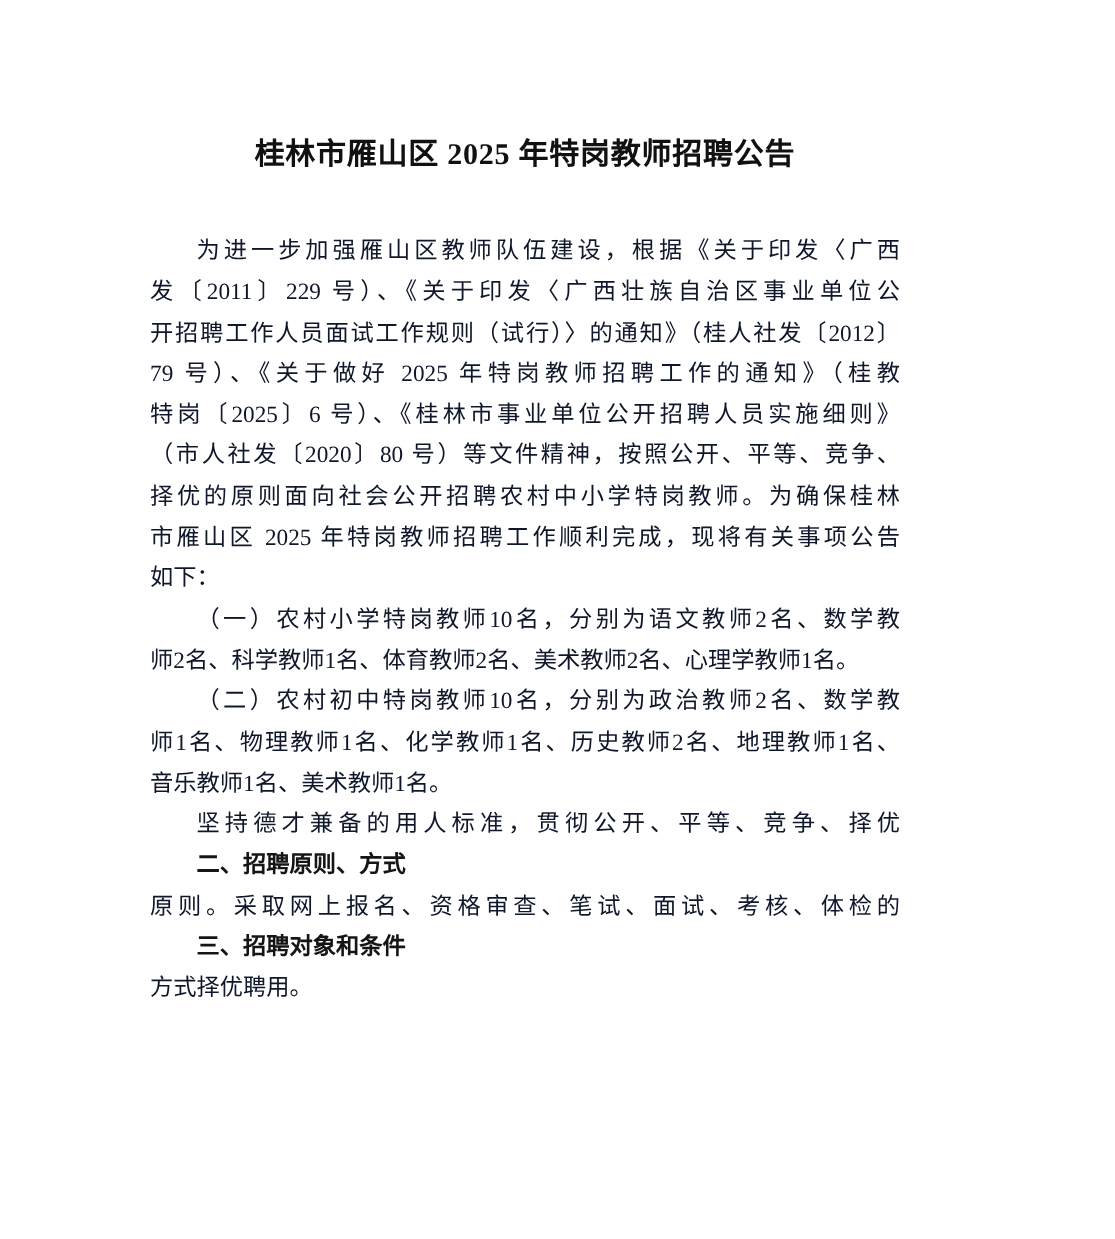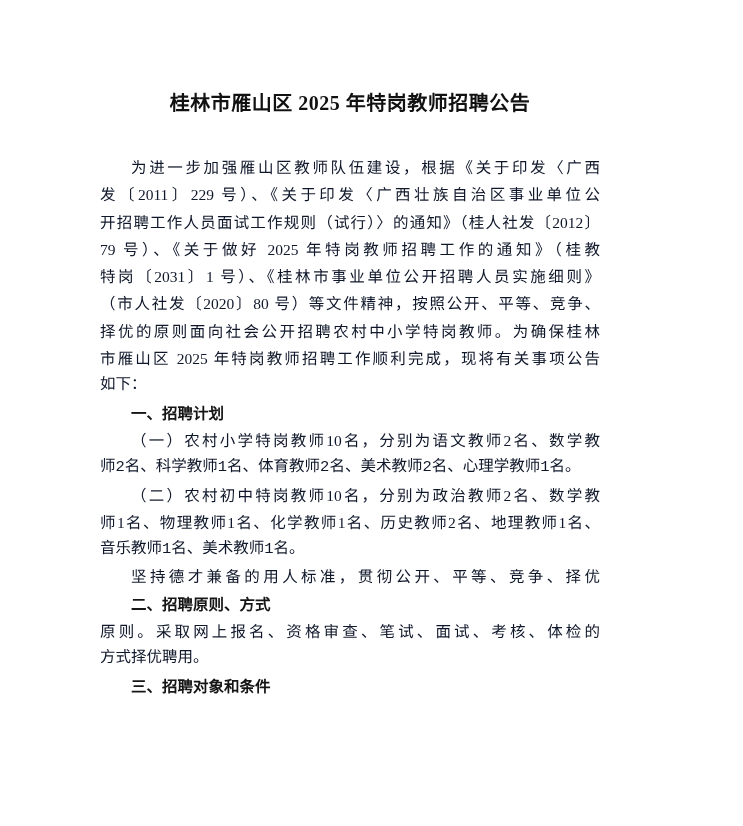--- a/index.html
+++ b/index.html
@@ -40,21 +40,20 @@
     text-align: justify;
     text-align-last: justify;
     color: #0f172a;
   }
   .line.first {
     text-indent: 31px;
   }
   .line.para-end {
     text-align: left;
     text-align-last: left;
-    font-family: Liberation Mono, monospace;
   }
   .line.heading {
     font-family: "Liberation Sans", "DejaVu Sans", sans-serif;
     font-weight: bold;
     font-size: 15.5px;
     text-align: left;
     text-align-last: left;
     text-indent: 31px;
     color: #151515;
   }
@@ -75,36 +74,35 @@
 
 <div class="page">
   <div class="content">
 
     <div class="doc-title">桂林市雁山区 2025 年特岗教师招聘公告</div>
 
     <div class="line first">为进一步加强雁山区教师队伍建设，根据《关于印发〈广西</div>
     <div class="line">发〔2011〕229 号）、《关于印发〈广西壮族自治区事业单位公</div>
     <div class="line">开招聘工作人员面试工作规则（试行）〉的通知》（桂人社发〔2012〕</div>
     <div class="line">79 号）、《关于做好 2025 年特岗教师招聘工作的通知》（桂教</div>
-    <div class="line">特岗〔2031〕1 号）、《桂林市事业单位公开招聘人员实施细则》</div>
+    <div class="line">特岗〔2025〕6 号）、《桂林市事业单位公开招聘人员实施细则》</div>
     <div class="line">（市人社发〔2020〕80 号）等文件精神，按照公开、平等、竞争、</div>
     <div class="line">择优的原则面向社会公开招聘农村中小学特岗教师。为确保桂林</div>
     <div class="line">市雁山区 2025 年特岗教师招聘工作顺利完成，现将有关事项公告</div>
     <div class="line para-end">如下：</div>
 
-    <div class="line heading">一、招聘计划</div>
     <div class="line first">（一）农村小学特岗教师10名，分别为语文教师2名、数学教</div>
     <div class="line para-end">师2名、科学教师1名、体育教师2名、美术教师2名、心理学教师1名。</div>
     <div class="line first">（二）农村初中特岗教师10名，分别为政治教师2名、数学教</div>
     <div class="line">师1名、物理教师1名、化学教师1名、历史教师2名、地理教师1名、</div>
     <div class="line para-end">音乐教师1名、美术教师1名。</div>
 
     <div class="line first">坚持德才兼备的用人标准，贯彻公开、平等、竞争、择优</div>
     <div class="line heading">二、招聘原则、方式</div>
     <div class="line">原则。采取网上报名、资格审查、笔试、面试、考核、体检的</div>
+    <div class="line heading">三、招聘对象和条件</div>
+
     <div class="line para-end">方式择优聘用。</div>
-
-    <div class="line heading">三、招聘对象和条件</div>
 
   </div>
 
   <div class="page-number">— 1 —</div>
 </div>
 
 </body></html>

